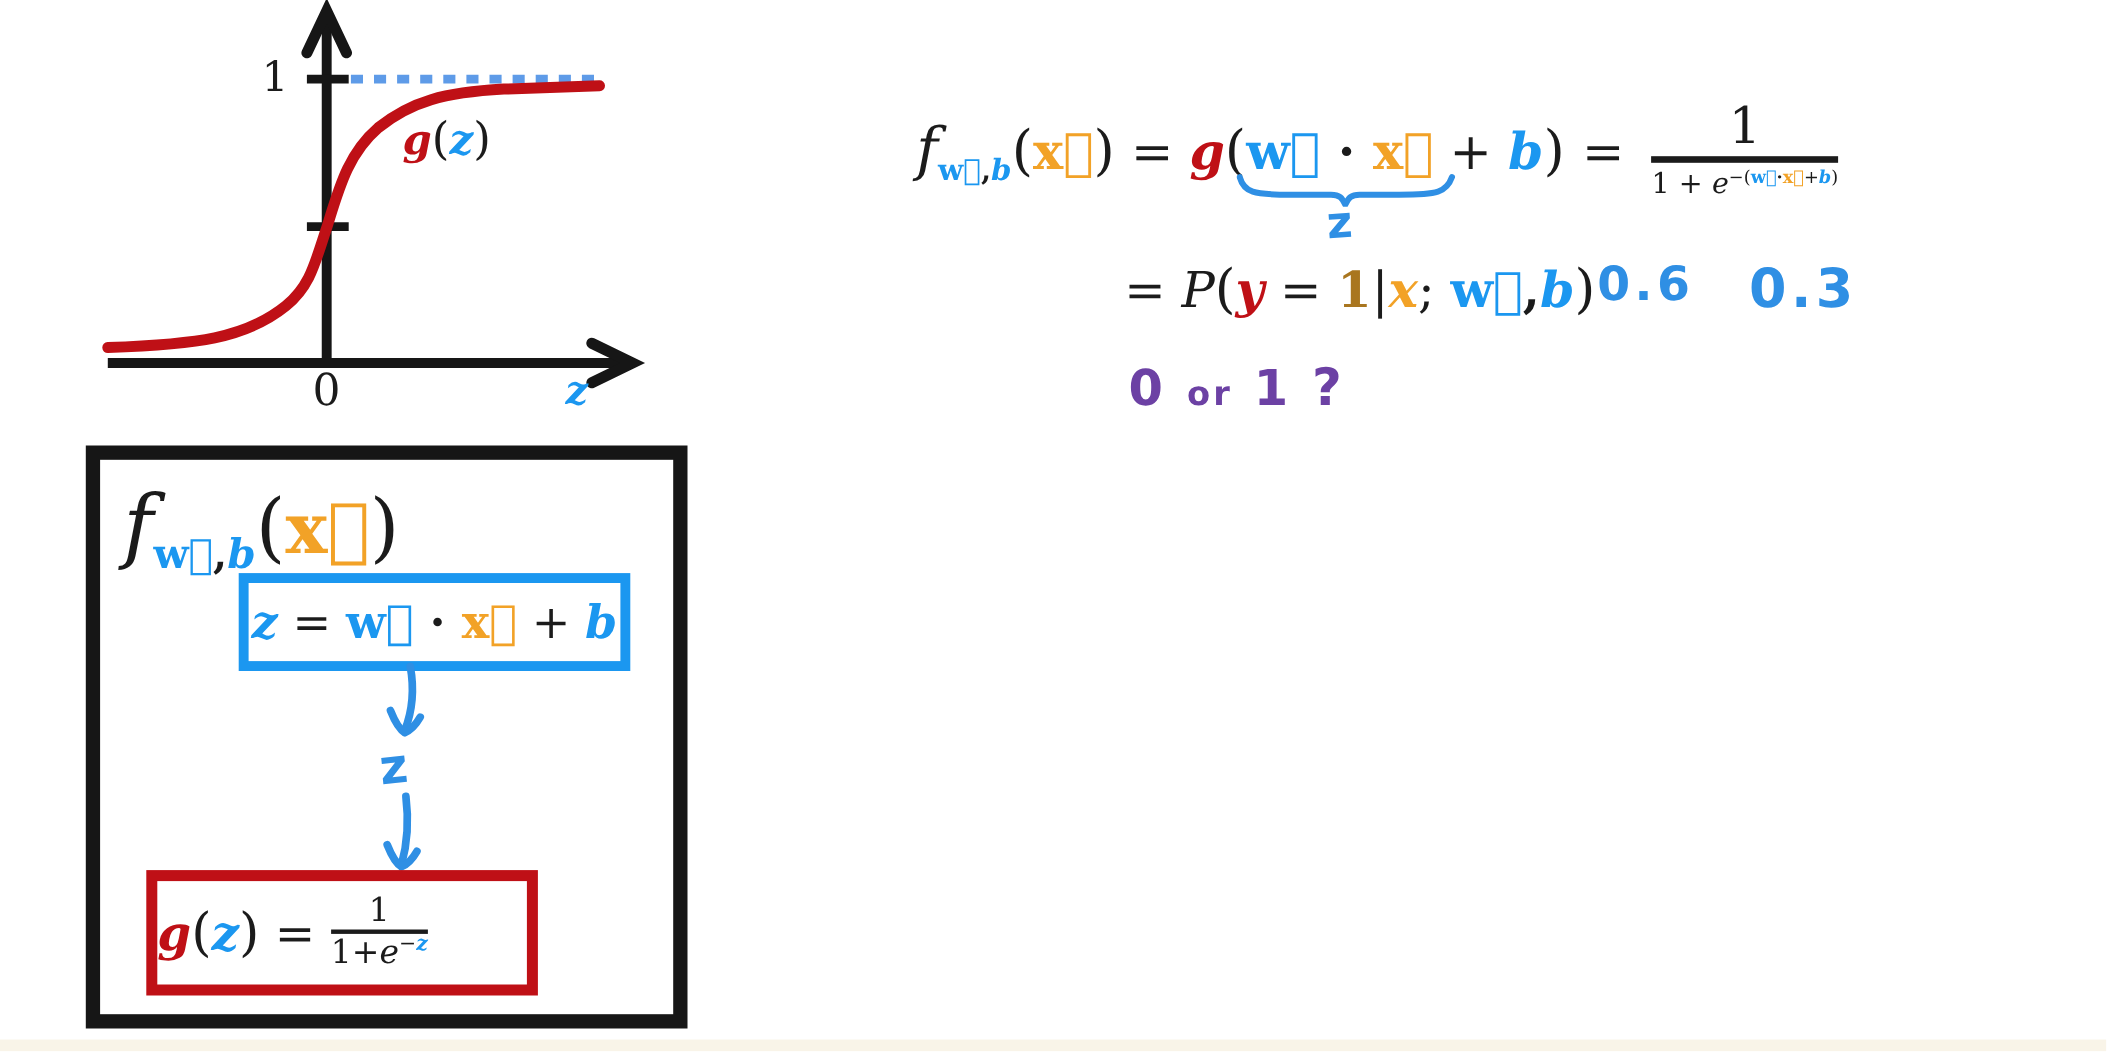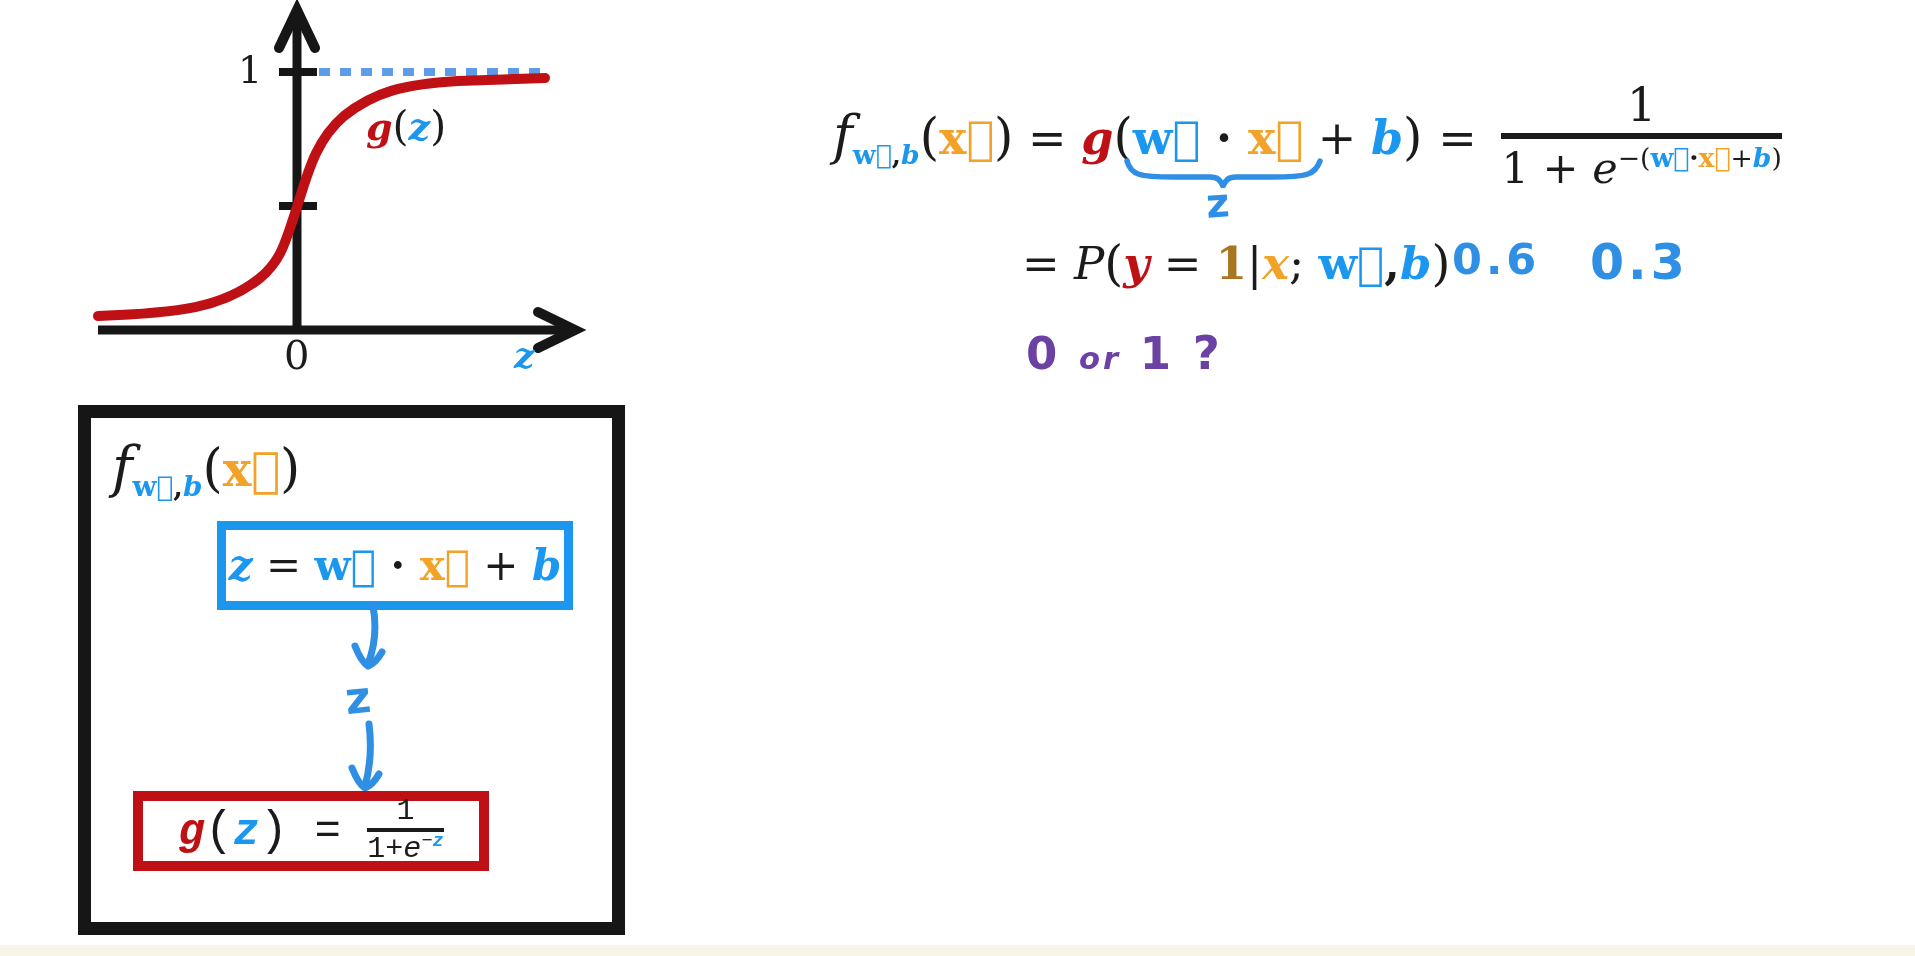--- a/index.html
+++ b/index.html
@@ -6,58 +6,58 @@
   .stage{
     position:relative;width:1915px;height:956px;background:#ffffff;overflow:hidden;
     font-family:"DejaVu Serif",serif;color:var(--black,#1b1b1b);
   }
   .abs{position:absolute;}
   .segline{white-space:pre;}
   .segline span{white-space:pre;}
   .it{font-style:italic;}
   .bf{font-weight:700;}
   .lg{font-size:1.16em;}
-  .sm{font-size:.68em;font-style:italic;}
+  .sm{font-size:.68em;}
   .qm{font-size:1.04em;}
   .paren{font-size:1.08em;}
   .sub{font-size:.58em;vertical-align:-.36em;}
   .sup{font-size:.62em;vertical-align:.60em;}
   .hand{font-family:"DejaVu Sans",sans-serif;font-weight:700;}
   
   .frac{display:inline-flex;flex-direction:column;align-items:center;vertical-align:middle;}
   .frac .fnum{align-self:center;text-align:center;padding:0 16px 4px;}
   .frac .fbar{align-self:stretch;height:0;border-bottom:6px solid var(--black);}
   .frac .fden{padding-top:4px;text-align:center;}
   .frac-main{margin-left:10px;}
   .frac-main .fnum{font-size:46px;line-height:1.05;}
-  .frac-main .fden{font-size:43px;line-height:1.15;}
+  .frac-main .fden{font-size:26px;line-height:1.15;}
   .frac-small .fnum{font-size:30px;line-height:1.0;padding:0 10px 2px;}
   .frac-small .fbar{border-bottom:4px solid var(--black);}
   .frac-small .fden{font-size:30px;line-height:1.1;padding-top:0;}
   
   .f-line1{left:833px;top:64px;height:146px;display:flex;align-items:center;font-size:46px;}
   .underbrace{left:1124px;top:158px;}
   .brace-z{left:1206px;top:180px;font-size:40px;color:var(--hand_blue);transform:rotate(-4deg);}
   .f-line2{left:1022px;top:226px;height:74px;display:flex;align-items:center;font-size:45px;}
   .val07{left:1452px;top:234px;font-size:43px;color:var(--hand_blue);letter-spacing:4px;}
   .val03{left:1590px;top:234px;font-size:49px;color:var(--hand_blue);letter-spacing:4px;}
   .question{left:1026px;top:326px;font-size:45px;letter-spacing:3px;}
   
   .g-one{left:200px;top:48px;font-size:38px;}
   .g-zero{left:246px;top:332px;font-size:40px;}
   .g-zaxis{left:476px;top:334px;font-size:36px;color:var(--blue);}
   .g-curvelabel{left:328px;top:102px;font-size:38px;}
   
   .flowbox{left:78px;top:405px;width:547px;height:530px;border:13px solid #161616;box-sizing:border-box;background:#fff;}
-  .flow-title{left:21px;top:16px;font-size:48px;}
+  .flow-title{left:21px;top:16px;font-size:64px;}
   .zbox{left:126px;top:103px;width:356px;height:89px;border:9px solid var(--blue);box-sizing:border-box;
         display:flex;align-items:center;justify-content:center;font-size:42px;}
   .flow-z{left:254px;top:254px;font-size:44px;color:var(--hand_blue);transform:rotate(-6deg);}
-  .gbox{left:42px;top:373px;width:356px;height:80px;border:10px solid var(--red);box-sizing:border-box;
-        display:flex;align-items:center;justify-content:center;font-size:44px;font-family:Liberation Mono, monospace;}
+  .gbox{left:42px;top:373px;width:356px;height:114px;border:10px solid var(--red);box-sizing:border-box;
+        display:flex;align-items:center;justify-content:flex-start;font-size:44px;}
   .gbox .inner{display:flex;align-items:center;}
   .bottom-strip{left:0;top:945px;width:1915px;height:11px;background:#f8f1e2;opacity:.8;}
 </style>
 </head>
 <body>
 
 <div class="stage">
 
   <div class="abs" style="left:38px;top:0;width:560px;height:400px;">
     <svg width="560" height="400" viewBox="0 0 560 400">

